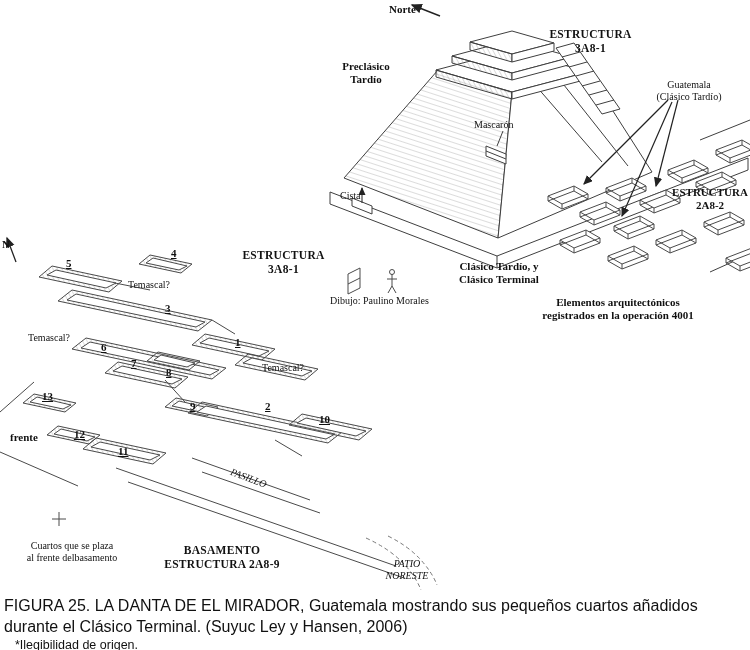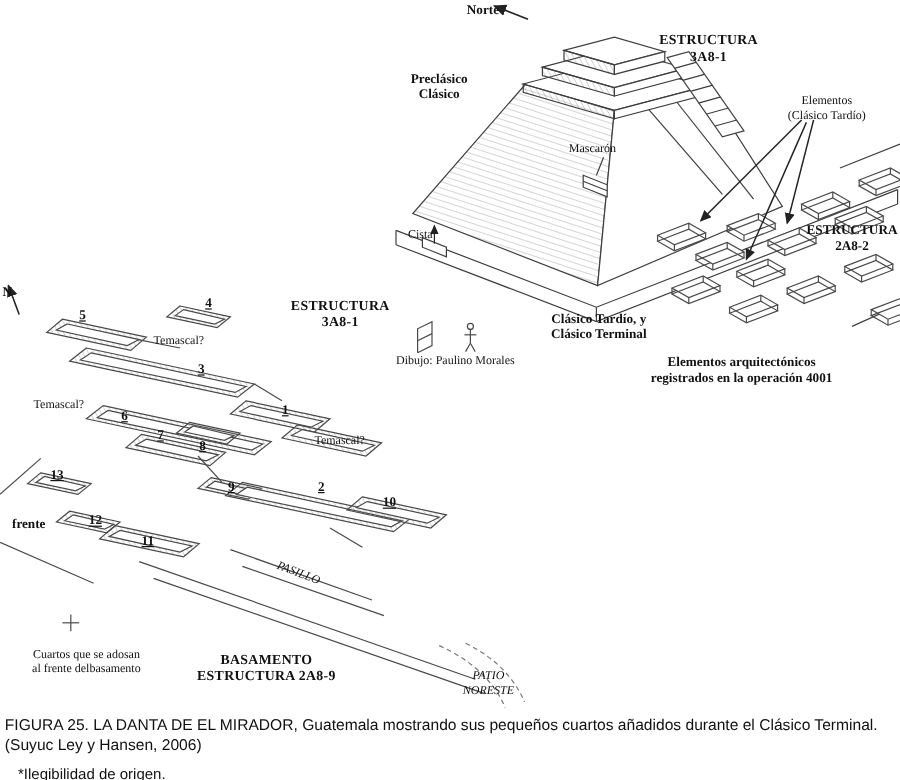--- a/index.html
+++ b/index.html
@@ -8,21 +8,21 @@
   .art{position:absolute;left:0;top:0;}
   .lbl{position:absolute;font-family:"Liberation Serif",serif;font-size:10px;
        line-height:1.2;white-space:pre-line;color:#111;}
   .b{font-weight:bold;font-size:11px;}
   .big{font-weight:bold;font-size:11.5px;letter-spacing:.3px;}
   .ctr{text-align:center;}
   .it{font-style:italic;}
   .num{position:absolute;font-family:"Liberation Serif",serif;font-weight:bold;
        font-size:11px;text-decoration:underline;color:#111;}
   .rot{transform:rotate(21deg);transform-origin:left top;}
-  .caption{position:absolute;left:4px;top:596px;width:742px;font-size:13px;line-height:1.3;}
+  .caption{position:absolute;left:4px;top:596px;width:742px;font-size:16px;line-height:1.3;}
   .footnote{position:absolute;left:15px;top:638px;font-size:12.5px;}
 </style>
 </head>
 <body>
 
 <svg class="art" width="750" height="650" viewBox="0 0 750 650">
   <defs>
     <pattern id="hatchL" width="5" height="5" patternUnits="userSpaceOnUse" patternTransform="rotate(18)">
       <line x1="0" y1="0" x2="5" y2="0" stroke="#9a9a9a" stroke-width="0.7"></line>
     </pattern>
@@ -179,42 +179,42 @@
       <line x1="392" y1="286" x2="388" y2="293"></line>
       <line x1="392" y1="286" x2="396" y2="293"></line>
     </g>
   </g>
 </svg>
 
 <div class="lbl b" style="left:358px;top:3px;margin-left:31px;">Norte</div>
 <div class="lbl big ctr" style="left:538px;top:28px;width:105px;">ESTRUCTURA
 3A8-1</div>
 <div class="lbl b ctr" style="left:330px;top:60px;width:72px;">Preclásico
-Clásico</div>
-<div class="lbl ctr" style="left:640px;top:79px;width:98px;">Elementos
+Tardío</div>
+<div class="lbl ctr" style="left:640px;top:79px;width:98px;">Guatemala
 (Clásico Tardío)</div>
 <div class="lbl" style="left:474px;top:119px;">Mascarón</div>
 <div class="lbl" style="left:328px;top:190px;padding-left:12px;">Cista</div>
 <div class="lbl b ctr" style="left:672px;top:186px;width:76px;">ESTRUCTURA
 2A8-2</div>
 <div class="lbl b ctr" style="left:448px;top:260px;width:102px;">Clásico Tardío, y
 Clásico Terminal</div>
 <div class="lbl b ctr" style="left:532px;top:296px;width:172px;">Elementos arquitectónicos
 registrados en la operación 4001</div>
 
 <div class="lbl b" style="left:2px;top:238px;">N</div>
 <div class="lbl big ctr" style="left:236px;top:249px;width:95px;">ESTRUCTURA
 3A8-1</div>
 <div class="lbl" style="left:330px;top:295px;">Dibujo: Paulino Morales</div>
 <div class="lbl" style="left:128px;top:279px;">Temascal?</div>
 <div class="lbl" style="left:28px;top:332px;">Temascal?</div>
 <div class="lbl" style="left:262px;top:362px;">Temascal?</div>
 <div class="lbl b" style="left:10px;top:431px;">frente</div>
 <div class="lbl it rot" style="left:233px;top:466px;">PASILLO</div>
-<div class="lbl ctr" style="left:6px;top:540px;width:132px;">Cuartos que se adosan
+<div class="lbl ctr" style="left:6px;top:540px;width:132px;">Cuartos que se plaza
 al frente delbasamento</div>
 <div class="lbl big ctr" style="left:158px;top:544px;width:128px;">BASAMENTO
 ESTRUCTURA 2A8-9</div>
 <div class="lbl it ctr" style="left:372px;top:558px;width:70px;">PATIO
 NORESTE</div>
 
 <span class="num" style="left:235px;top:336px;">1</span>
 <span class="num" style="left:265px;top:400px;">2</span>
 <span class="num" style="left:165px;top:302px;">3</span>
 <span class="num" style="left:171px;top:247px;">4</span>

